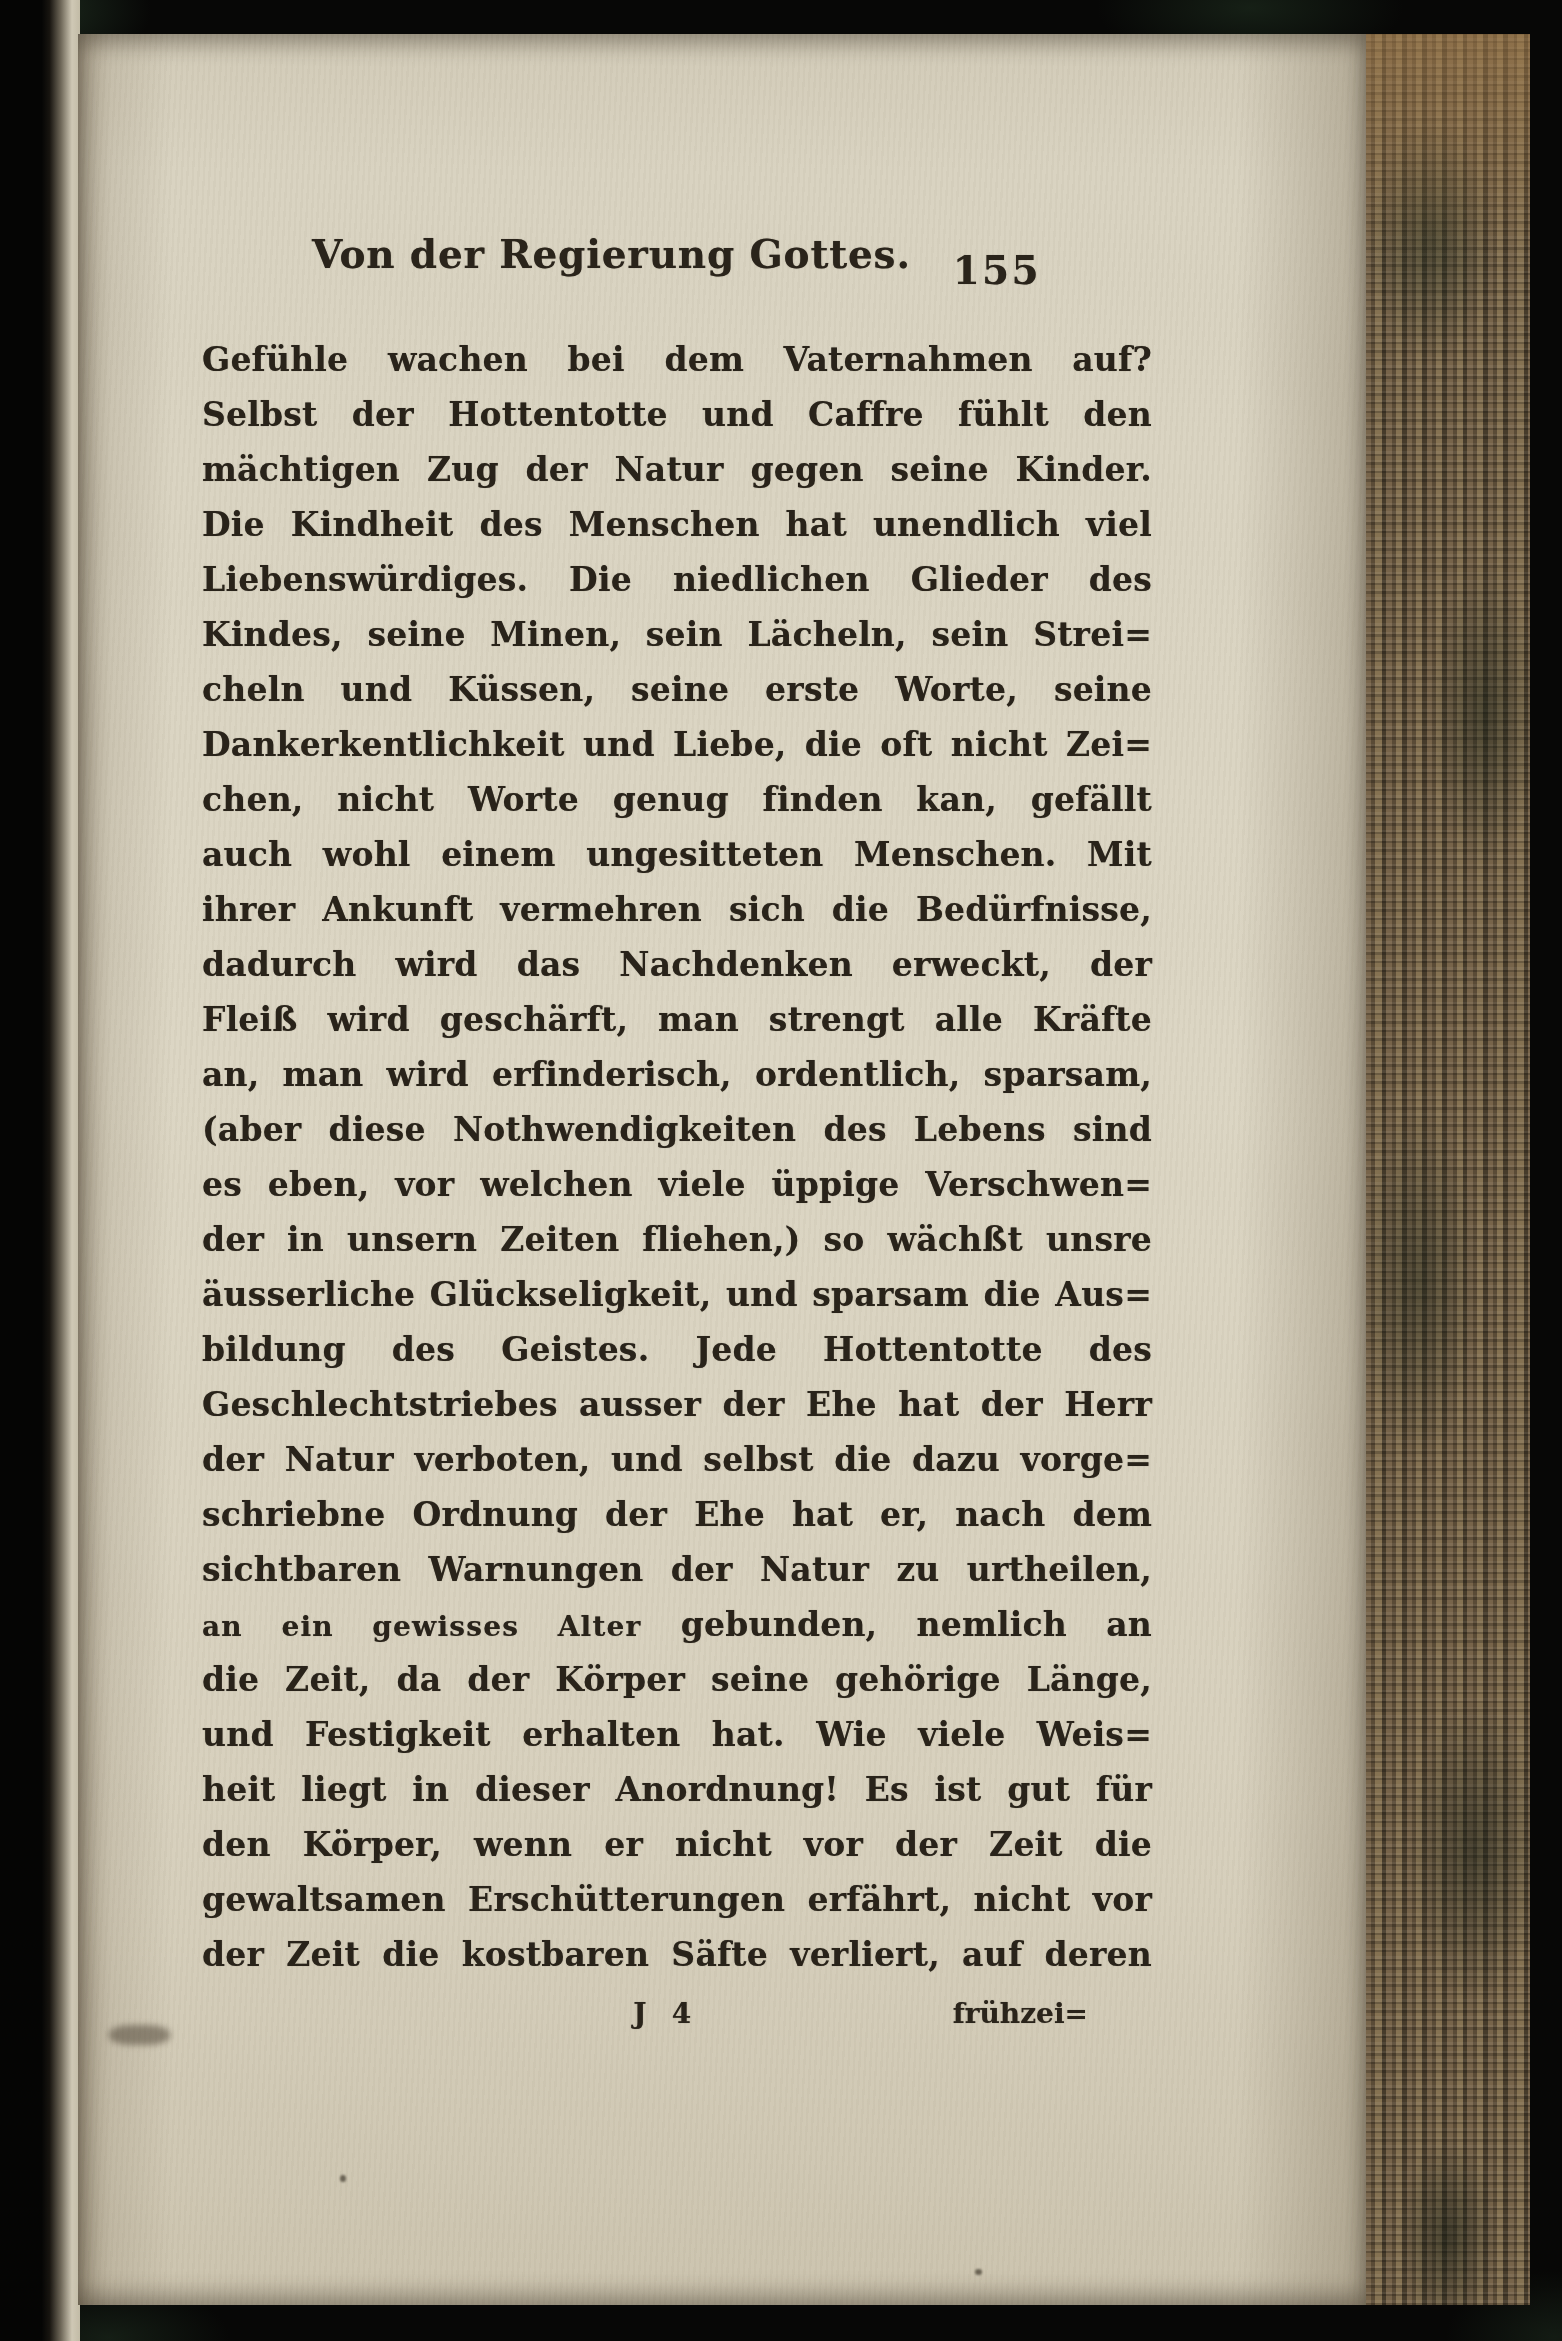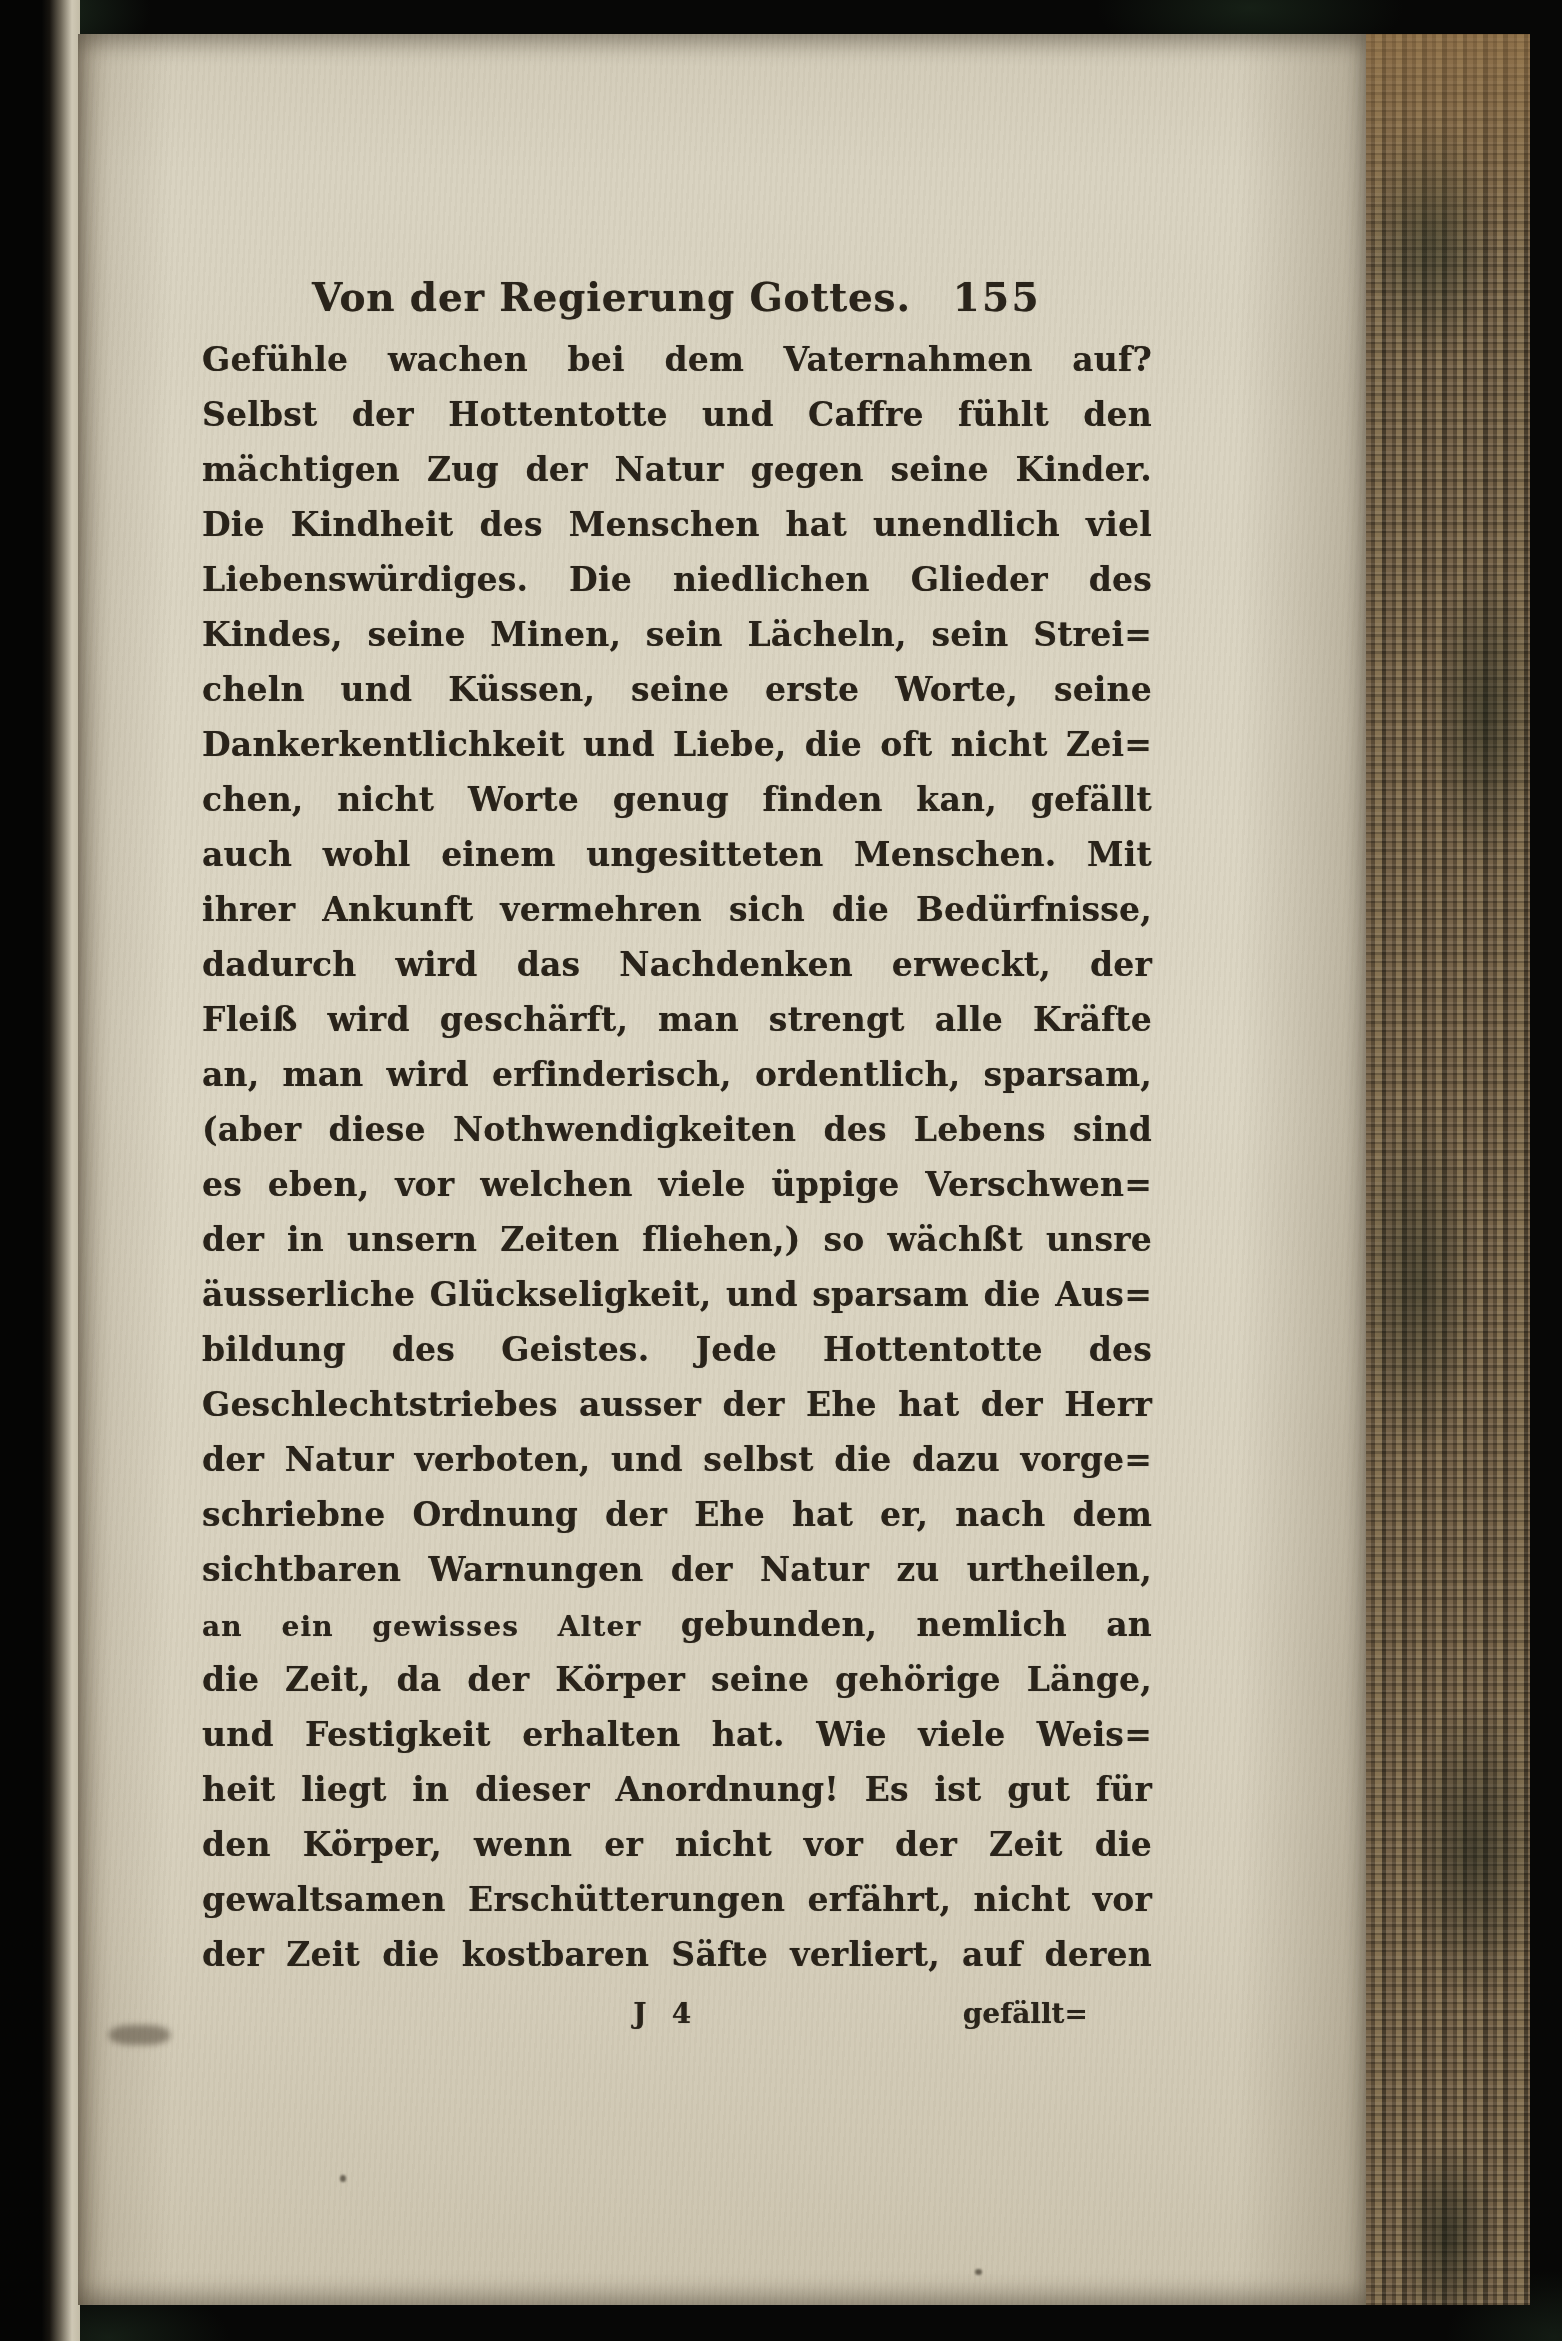--- a/index.html
+++ b/index.html
@@ -49,22 +49,22 @@
       radial-gradient(ellipse 78px 219px at 72% 30%, rgba(25,32,22,.5), transparent 70%),
       radial-gradient(ellipse 86px 250px at 32% 55%, rgba(28,34,24,.45), transparent 70%),
       radial-gradient(ellipse 94px 219px at 66% 80%, rgba(24,30,22,.5), transparent 70%),
       radial-gradient(ellipse 70px 141px at 50% 97%, rgba(20,26,18,.55), transparent 70%),
       repeating-linear-gradient(0deg, rgba(0,0,0,.20) 0 2.3px, rgba(255,255,255,.06) 2.3px 4.7px, rgba(0,0,0,0) 4.7px 8.6px),
       repeating-linear-gradient(90deg, #77644a 0 5.5px, #5a4b36 5.5px 9.4px, #857252 9.4px 15.6px, #463b2a 15.6px 20.3px),
       linear-gradient(180deg, #8f7450 0%, #746044 30%, #5c4d37 60%, #4a3f2d 100%);
   }
 
   .header {
-    position: absolute; left: 234px; top: 208px; width: 729px;
-    display: flex; justify-content: space-between; align-items: flex-end;
+    position: absolute; left: 234px; top: 181px; width: 729px;
+    display: flex; justify-content: space-between; align-items: center;
     color: #2a241b; font-weight: bold;
     text-shadow: 0 0 0.8px rgba(43,37,25,.55);
   }
   .running-title { font-size: 39px; letter-spacing: 0.8px; }
   .page-number { font-size: 39px; letter-spacing: 2.3px; margin-top: 32px; }
 
   .body-text {
     position: absolute; left: 124px; top: 298px; width: 950px;
     color: #29231a;
     text-shadow: 0 0 0.8px rgba(43,37,25,.5);
@@ -135,21 +135,21 @@
         <div class="text-line">die Zeit, da der Körper seine gehörige Länge,</div>
         <div class="text-line">und Festigkeit erhalten hat. Wie viele Weis=</div>
         <div class="text-line">heit liegt in dieser Anordnung! Es ist gut für</div>
         <div class="text-line">den Körper, wenn er nicht vor der Zeit die</div>
         <div class="text-line">gewaltsamen Erschütterungen erfährt, nicht vor</div>
         <div class="text-line">der Zeit die kostbaren Säfte verliert, auf deren</div>
       </div>
 
     <div class="footer">
       <span class="signature">J 4</span>
-      <span class="catchword">gefällt=</span>
+      <span class="catchword">frühzei=</span>
     </div>
 
     <div class="smudge"></div>
     <div class="speck speck-1"></div>
     <div class="speck speck-2"></div>
   </div>
 
   <div class="fore-edge"></div>
 </div>
 

